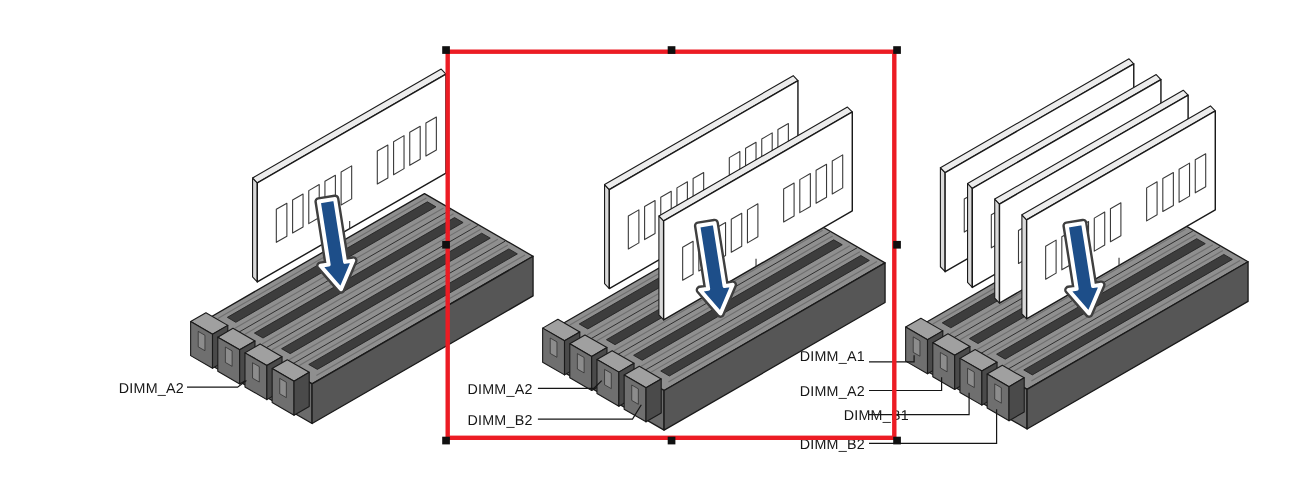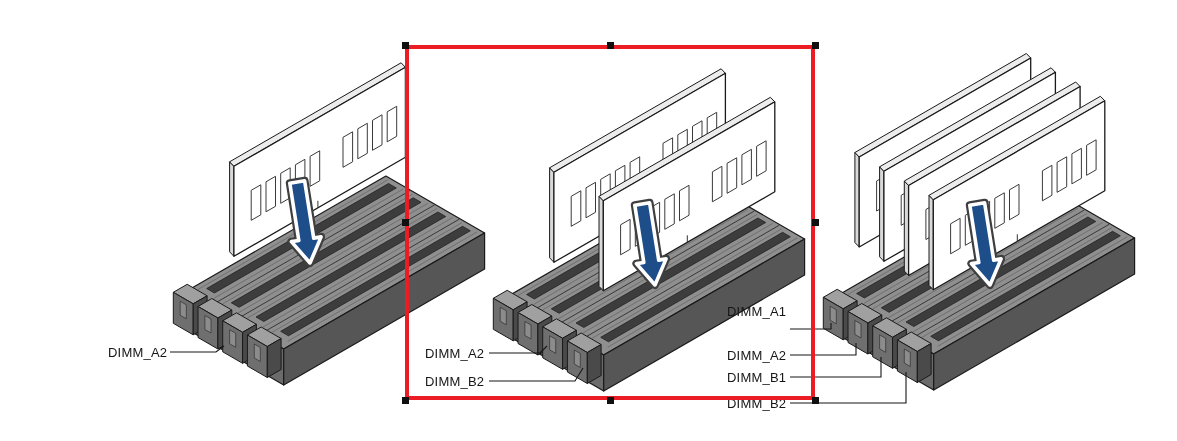--- a/index.html
+++ b/index.html
@@ -247,23 +247,23 @@
       <polyline points="790,377 881,377 881,357"></polyline>
       <polyline points="790,403 906,403 906,372"></polyline>
     </g>
   </svg>
 
   <div class="dimm-label" style="left:108px;top:345px">DIMM_A2</div>
 
   <div class="dimm-label" style="left:425px;top:346px">DIMM_A2</div>
   <div class="dimm-label" style="left:425px;top:374px">DIMM_B2</div>
 
-  <div class="dimm-label" style="left:727px;top:304px">DIMM_A1</div>
+  <div class="dimm-label" style="left:727px;top:316px">DIMM_A1</div>
   <div class="dimm-label" style="left:727px;top:348px">DIMM_A2</div>
-  <div class="dimm-label" style="left:727px;top:370px">DIMM_B1</div>
+  <div class="dimm-label" style="left:767px;top:370px">DIMM_B1</div>
   <div class="dimm-label" style="left:727px;top:396px">DIMM_B2</div>
 
   <div class="hl-box"></div>
   <div class="hl-handle" style="left:401.5px;top:41.5px"></div>
   <div class="hl-handle" style="left:606.5px;top:41.5px"></div>
   <div class="hl-handle" style="left:811.5px;top:41.5px"></div>
   <div class="hl-handle" style="left:401.5px;top:219px"></div>
   <div class="hl-handle" style="left:811.5px;top:219px"></div>
   <div class="hl-handle" style="left:401.5px;top:396.5px"></div>
   <div class="hl-handle" style="left:606.5px;top:396.5px"></div>

